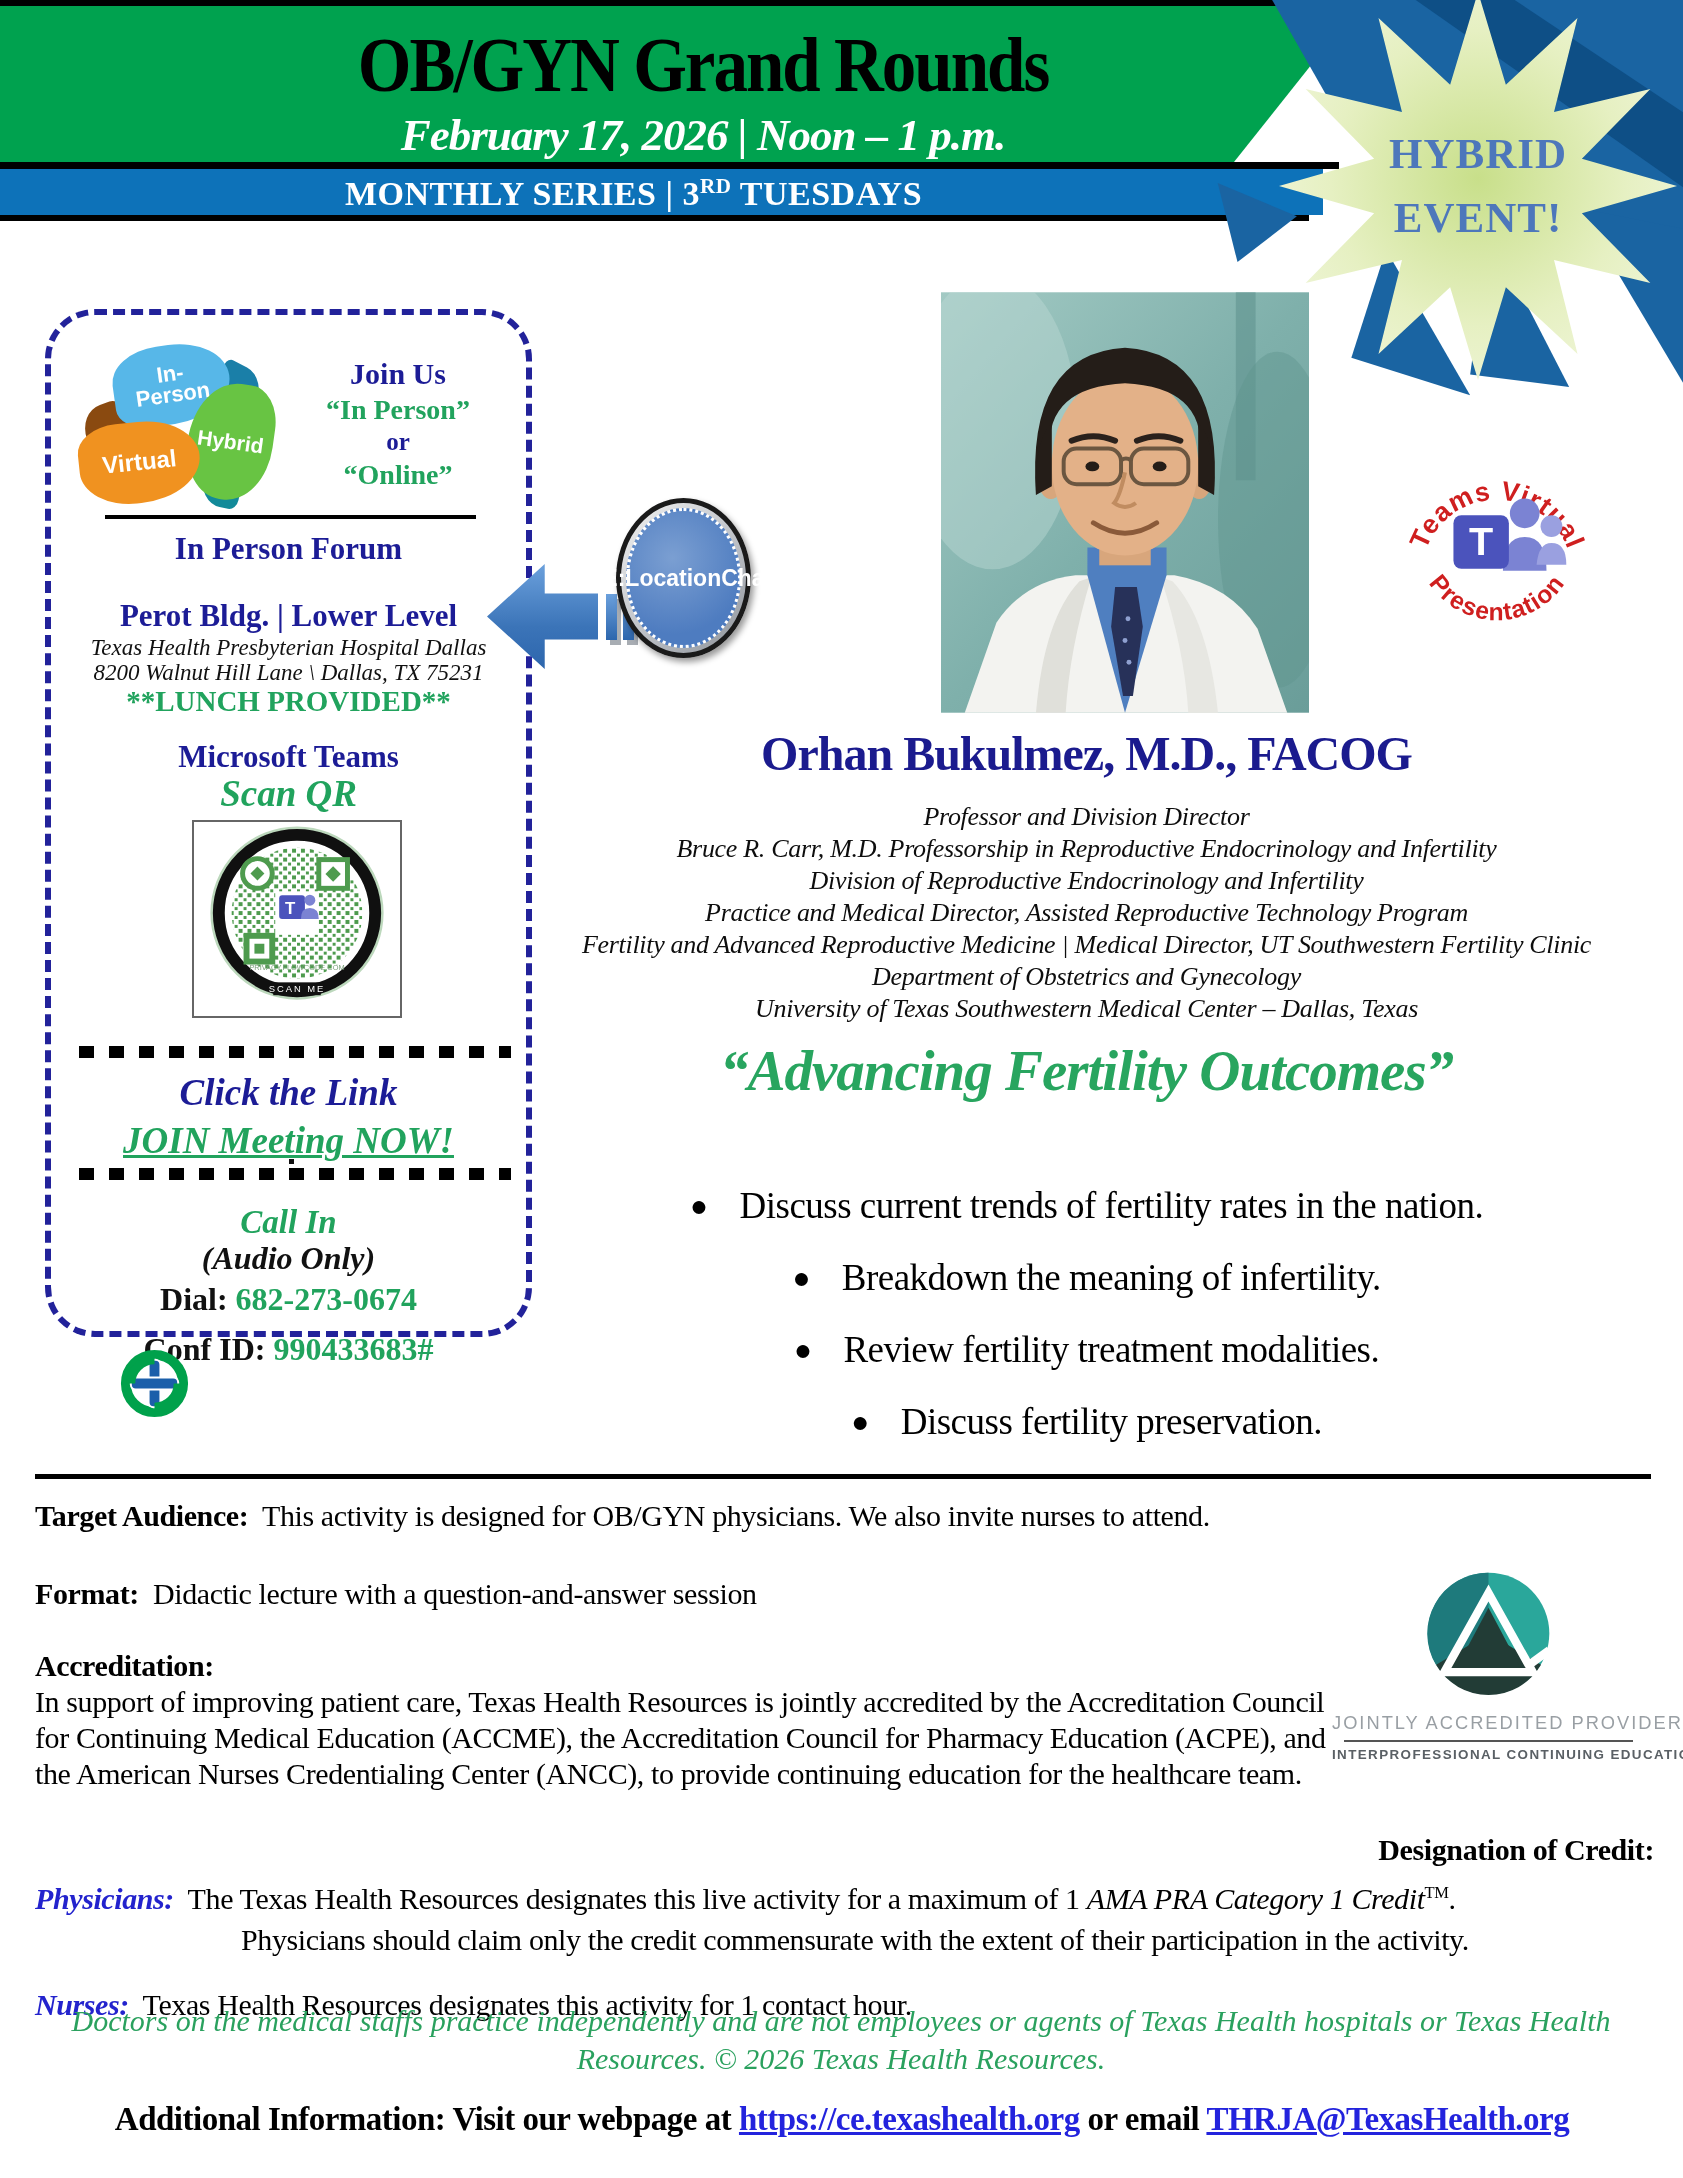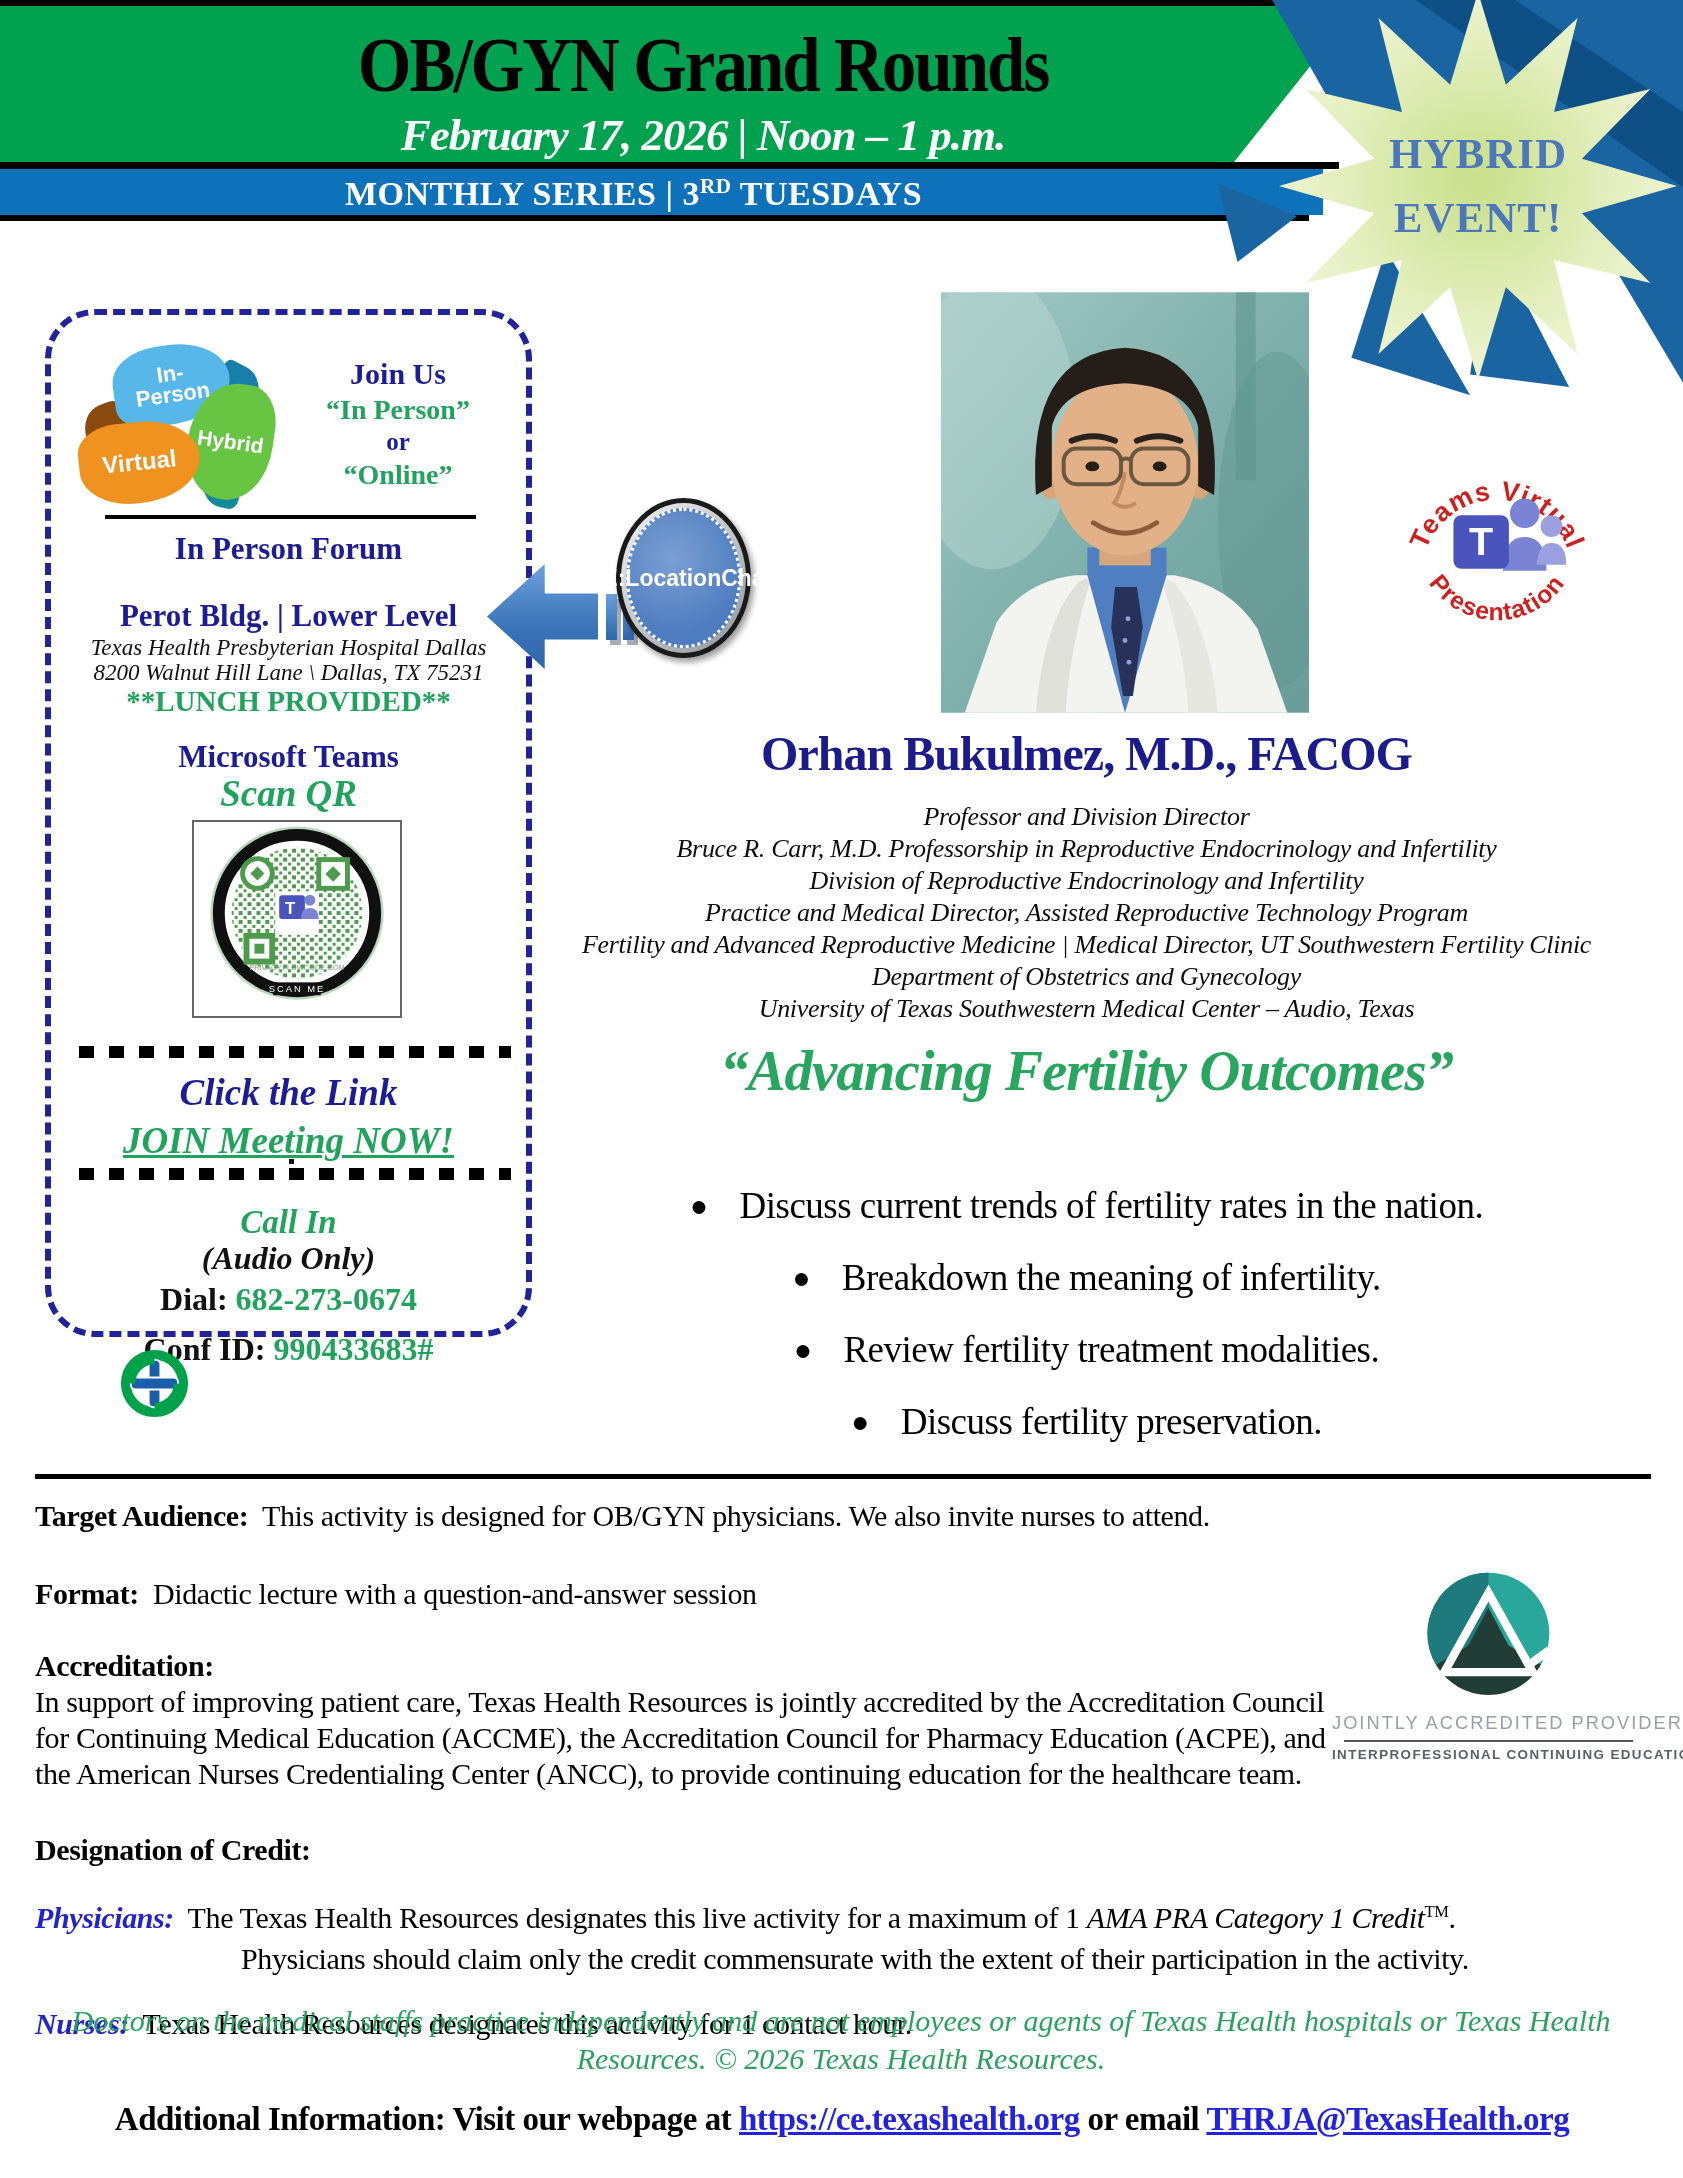--- a/index.html
+++ b/index.html
@@ -121,21 +121,21 @@
   .obj-line .bullet { display:inline-block; margin-right:32px; font-size:30px; vertical-align:2px; }
 
   
   .divider { position:absolute; left:35px; top:1474px; width:1616px; height:5px; background:#000; }
   .info { position:absolute; left:35px; top:1498px; width:1619px; font-size:30px; color:#000; letter-spacing:-0.4px; line-height:1.2; }
   .blk-label { font-weight:bold; }
   .blue-label { font-weight:bold; font-style:italic; color:#2323cd; }
   .row-target { margin-bottom:42px; }
   .row-format { margin-bottom:36px; }
   .accr-body { max-width:1317px; margin-bottom:40px; }
-  .row-desig { margin-bottom:29px; }
+  .row-desig { margin-bottom:10px;text-align:right; }
   .row-phys { max-width:1535px; padding-left:206px; text-indent:-206px; line-height:1.38; margin-bottom:26px; }
   .row-nurses { margin-bottom:30px; }
   .disclaimer { position:absolute; left:69px; top:2002px; width:1544px; text-align:center;
     font-size:30px; font-style:italic; color:#2aa15e; line-height:1.25; z-index:2; }
   .footer { position:absolute; left:35px; top:2101px; width:1614px; text-align:center;
     font-size:33px; font-weight:bold; color:#000; letter-spacing:-0.5px; z-index:2; }
   .footer a { color:#2323dd; text-decoration:underline; font-weight:bold; }
 
   
   .jap { position:absolute; left:1332px; top:1569px; width:312px; text-align:center; z-index:2; font-family:"Liberation Sans", sans-serif; }
@@ -334,21 +334,21 @@
   </div>
 
   <div class="speaker">
     <div class="spk-name">Orhan Bukulmez, M.D., FACOG</div>
     <div class="spk-title">Professor and Division Director</div>
     <div class="spk-title">Bruce R. Carr, M.D. Professorship in Reproductive Endocrinology and Infertility</div>
     <div class="spk-title">Division of Reproductive Endocrinology and Infertility</div>
     <div class="spk-title">Practice and Medical Director, Assisted Reproductive Technology Program</div>
     <div class="spk-title">Fertility and Advanced Reproductive Medicine | Medical Director, UT Southwestern Fertility Clinic</div>
     <div class="spk-title">Department of Obstetrics and Gynecology</div>
-    <div class="spk-title">University of Texas Southwestern Medical Center – Audio, Texas</div>
+    <div class="spk-title">University of Texas Southwestern Medical Center – Dallas, Texas</div>
   </div>
 
   <div class="talk-title">“Advancing Fertility Outcomes”</div>
 
   <div class="objectives">
     <div class="obj-line"><span class="bullet">●</span><span>Discuss current trends of fertility rates in the nation.</span></div>
     <div class="obj-line"><span class="bullet">●</span><span>Breakdown the meaning of infertility.</span></div>
     <div class="obj-line"><span class="bullet">●</span><span>Review fertility treatment modalities.</span></div>
     <div class="obj-line"><span class="bullet">●</span><span>Discuss fertility preservation.</span></div>
   </div>

